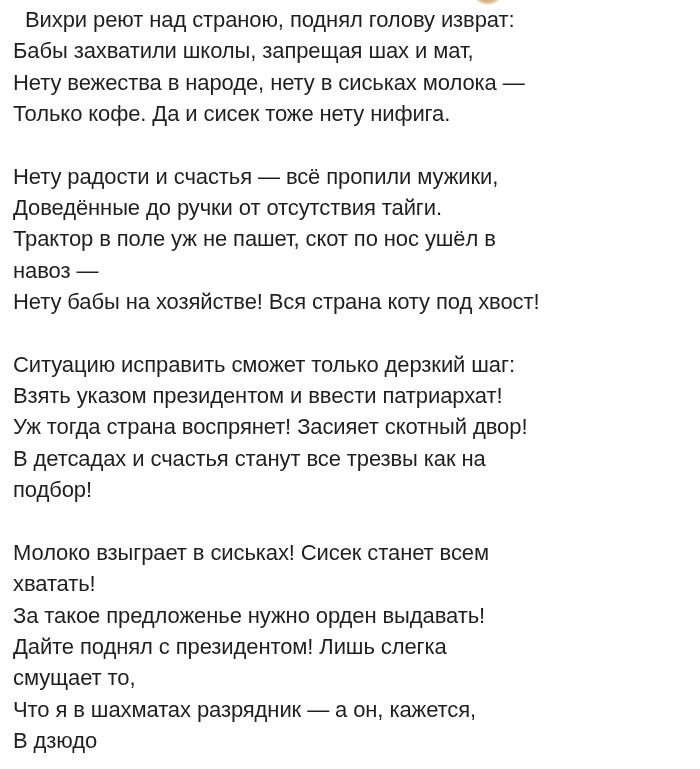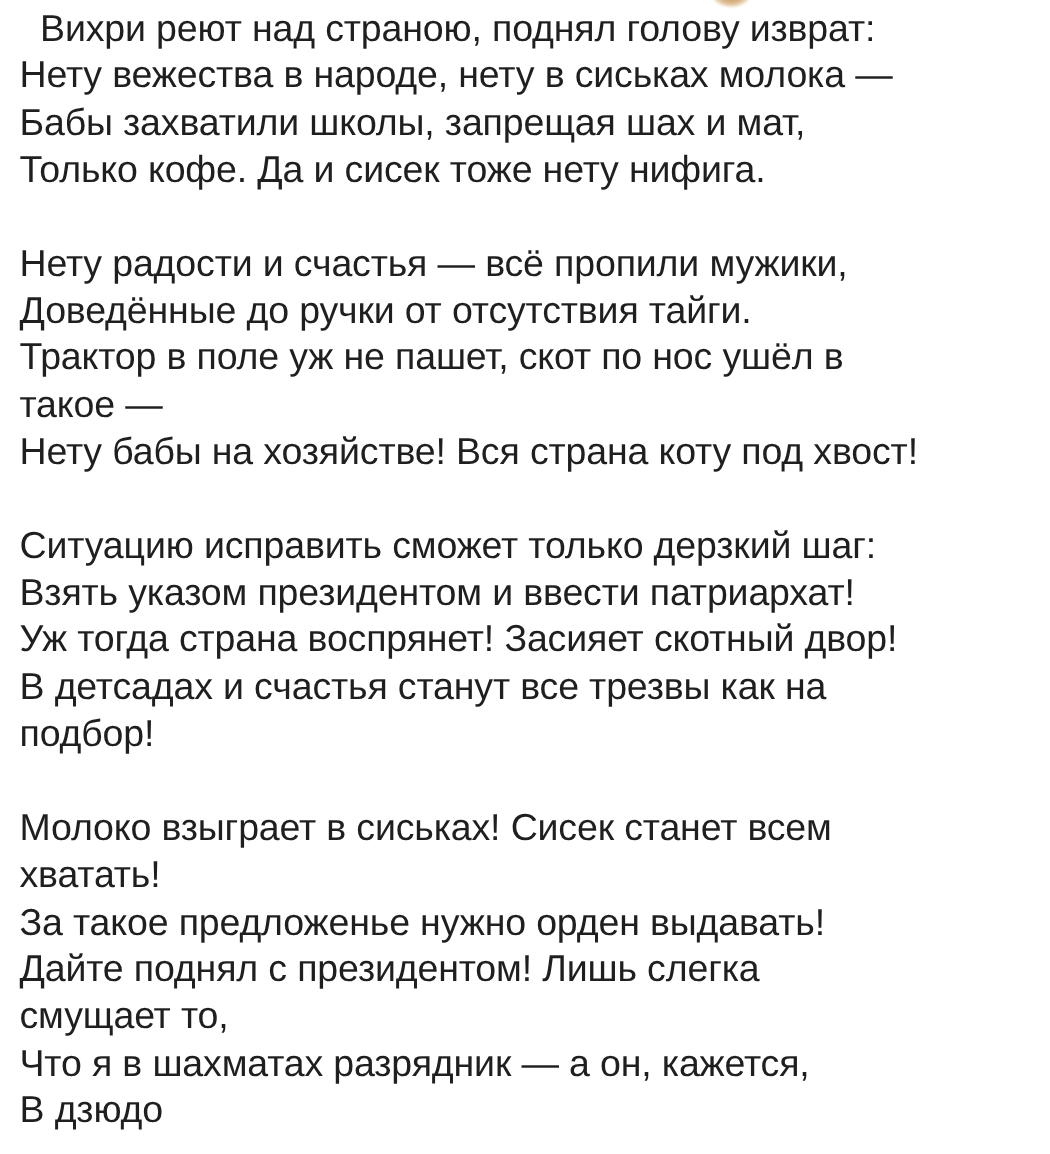--- a/index.html
+++ b/index.html
@@ -6,21 +6,21 @@
   body {
     width: 700px;
     height: 769px;
     background: #ffffff;
     overflow: hidden;
     position: relative;
     font-family: "Liberation Sans", "DejaVu Sans", sans-serif;
   }
   .poem {
     padding: 4px 6px 0 13px;
-    font-size: 25px;
+    font-size: 22px;
     line-height: 31.35px;
     color: #1f1f1f;
     letter-spacing: -0.1px;
   }
   .line { white-space: pre; }
   .stanza { margin: 0 0 31.35px 0; }
   .stanza:last-child { margin-bottom: 17px; }
   
   .emoji-remnant {
     position: absolute;
@@ -35,30 +35,30 @@
 </style>
 </head>
 <body>
 
 <div class="emoji-remnant"></div>
 
 <main class="poem">
 
   <section class="stanza">
     <div class="line">  Вихри реют над страною, поднял голову изврат:</div>
+    <div class="line">Бабы захватили школы, запрещая шах и мат,</div>
     <div class="line">Нету вежества в народе, нету в сиськах молока —</div>
-    <div class="line">Бабы захватили школы, запрещая шах и мат,</div>
     <div class="line">Только кофе. Да и сисек тоже нету нифига.</div>
   </section>
 
   <section class="stanza">
     <div class="line">Нету радости и счастья — всё пропили мужики,</div>
     <div class="line">Доведённые до ручки от отсутствия тайги.</div>
     <div class="line">Трактор в поле уж не пашет, скот по нос ушёл в</div>
-    <div class="line">такое —</div>
+    <div class="line">навоз —</div>
     <div class="line">Нету бабы на хозяйстве! Вся страна коту под хвост!</div>
   </section>
 
   <section class="stanza">
     <div class="line">Ситуацию исправить сможет только дерзкий шаг:</div>
     <div class="line">Взять указом президентом и ввести патриархат!</div>
     <div class="line">Уж тогда страна воспрянет! Засияет скотный двор!</div>
     <div class="line">В детсадах и счастья станут все трезвы как на</div>
     <div class="line">подбор!</div>
   </section>

